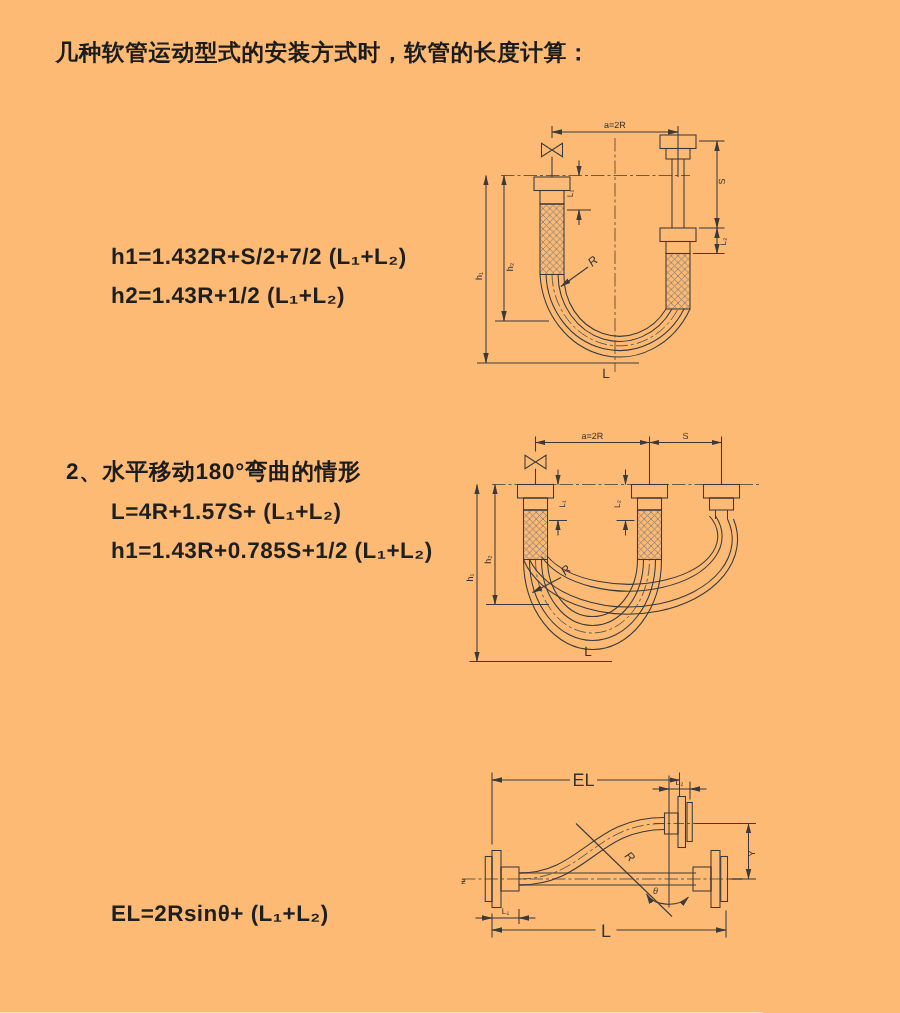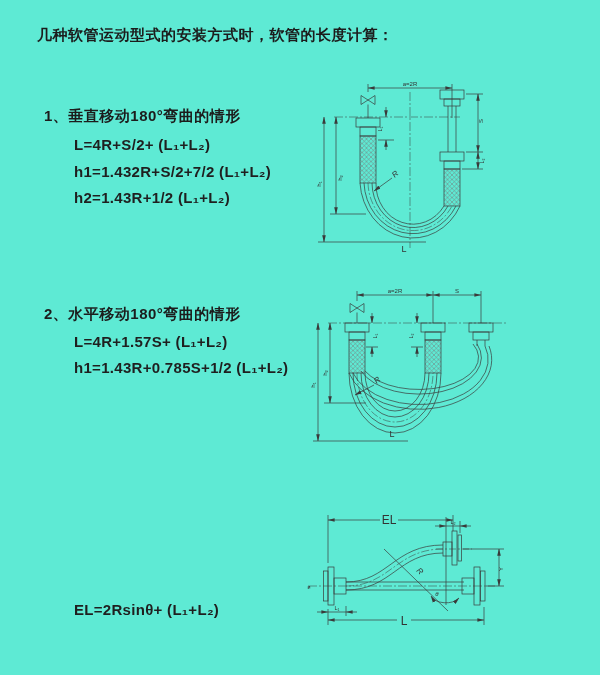--- a/index.html
+++ b/index.html
@@ -1,17 +1,17 @@
 <!DOCTYPE html>
 <html><head>
 <meta charset="utf-8">
 <style>
   html,body{margin:0;padding:0;background:#fff;}
   #page{
-    position:relative;width:600px;height:675px;background:#5eead4;overflow:hidden;
+    position:relative;width:600px;height:675px;background:#fdba74;overflow:hidden;
     font-family:"Liberation Sans","DejaVu Sans",sans-serif;color:#222;text-align:center;
   }
   .doc-title{
     position:absolute;left:37px;top:26px;font-size:15px;font-weight:bold;
     letter-spacing:0.5px;color:#1c1c1c;white-space:nowrap;
   }
   .sec-heading{
     position:absolute;left:44px;font-size:15px;font-weight:bold;color:#1c1c1c;
     letter-spacing:0.5px;white-space:nowrap;
   }
@@ -36,22 +36,20 @@
   .lbl-lg{font-size:9px;}
   .lbl-xl{font-size:12px;}
 </style>
 </head>
 <body>
 
 <div id="page">
 
   <div class="doc-title">几种软管运动型式的安装方式时，软管的长度计算：</div>
 
-  <div id="h1" class="sec-heading">1、垂直移动180°弯曲的情形</div>
-  <div id="f11" class="formula">L=4R+S/2+ (L₁+L₂)</div>
   <div id="f12" class="formula">h1=1.432R+S/2+7/2 (L₁+L₂)</div>
   <div id="f13" class="formula">h2=1.43R+1/2 (L₁+L₂)</div>
 
   <div id="h2" class="sec-heading">2、水平移动180°弯曲的情形</div>
   <div id="f21" class="formula">L=4R+1.57S+ (L₁+L₂)</div>
   <div id="f22" class="formula">h1=1.43R+0.785S+1/2 (L₁+L₂)</div>
 
   <div id="f33" class="formula">EL=2Rsinθ+ (L₁+L₂)</div>
 
   <svg id="d1" width="200" height="178" viewBox="0 0 200 178">

